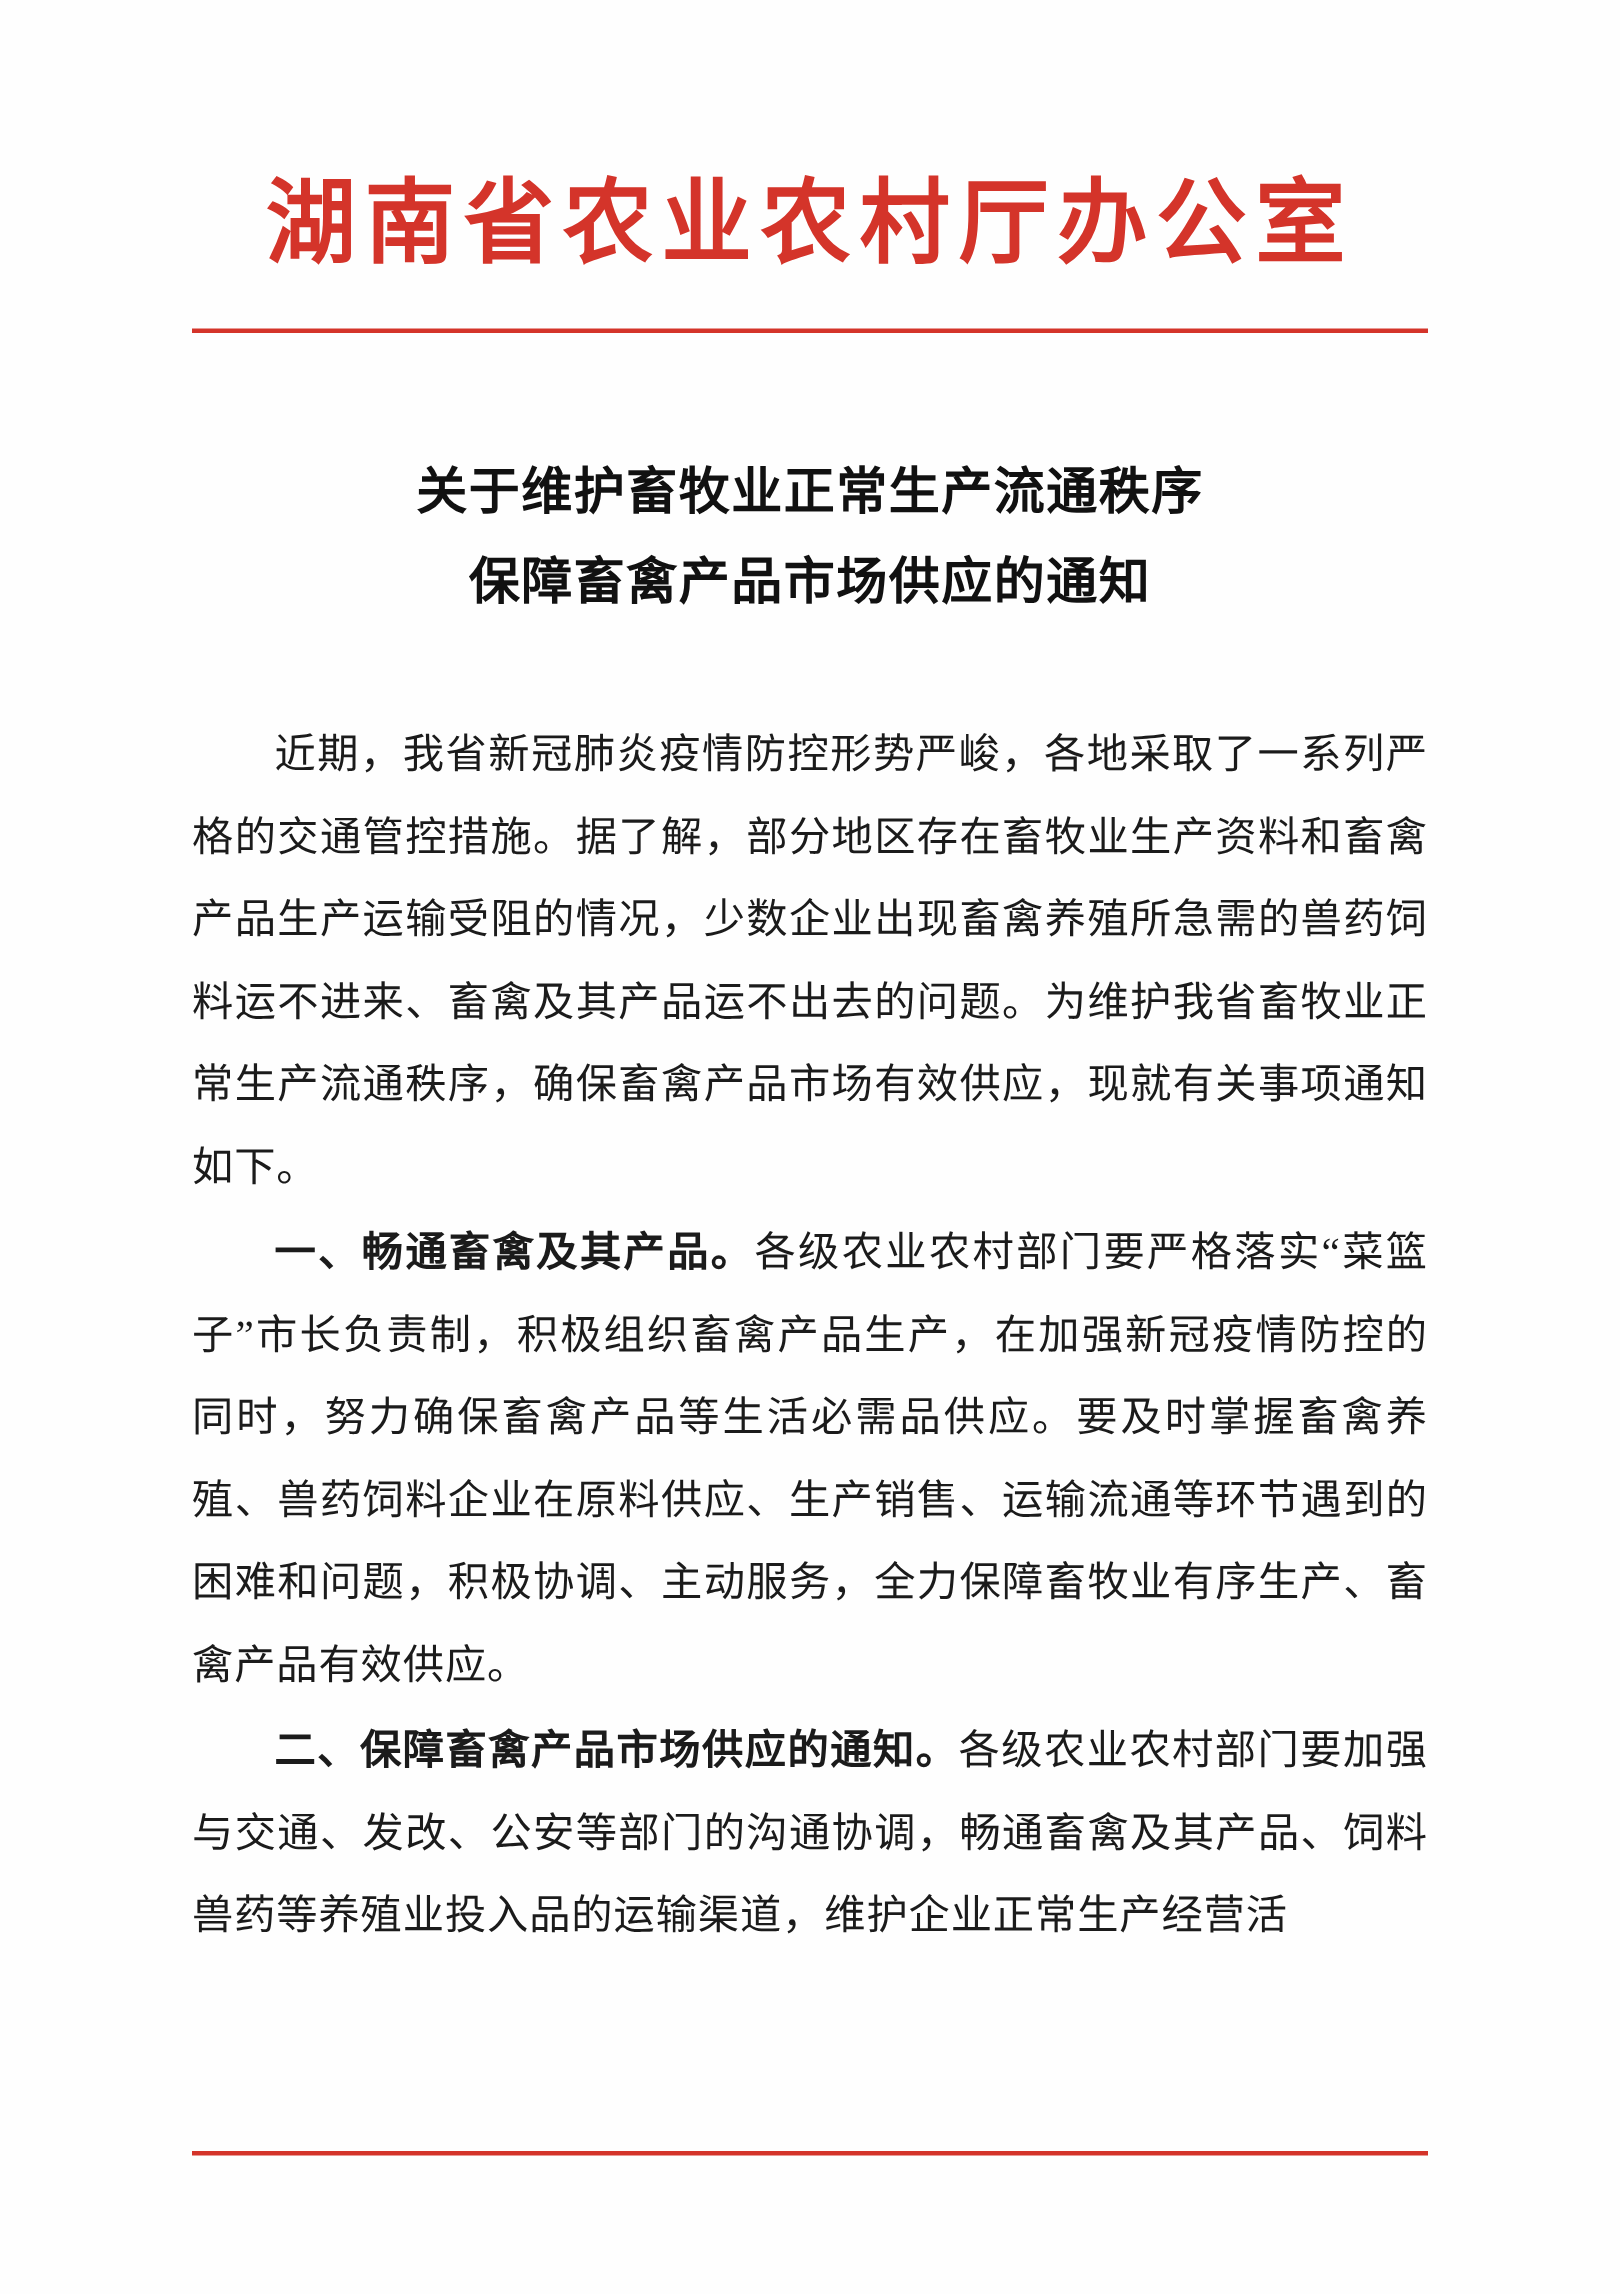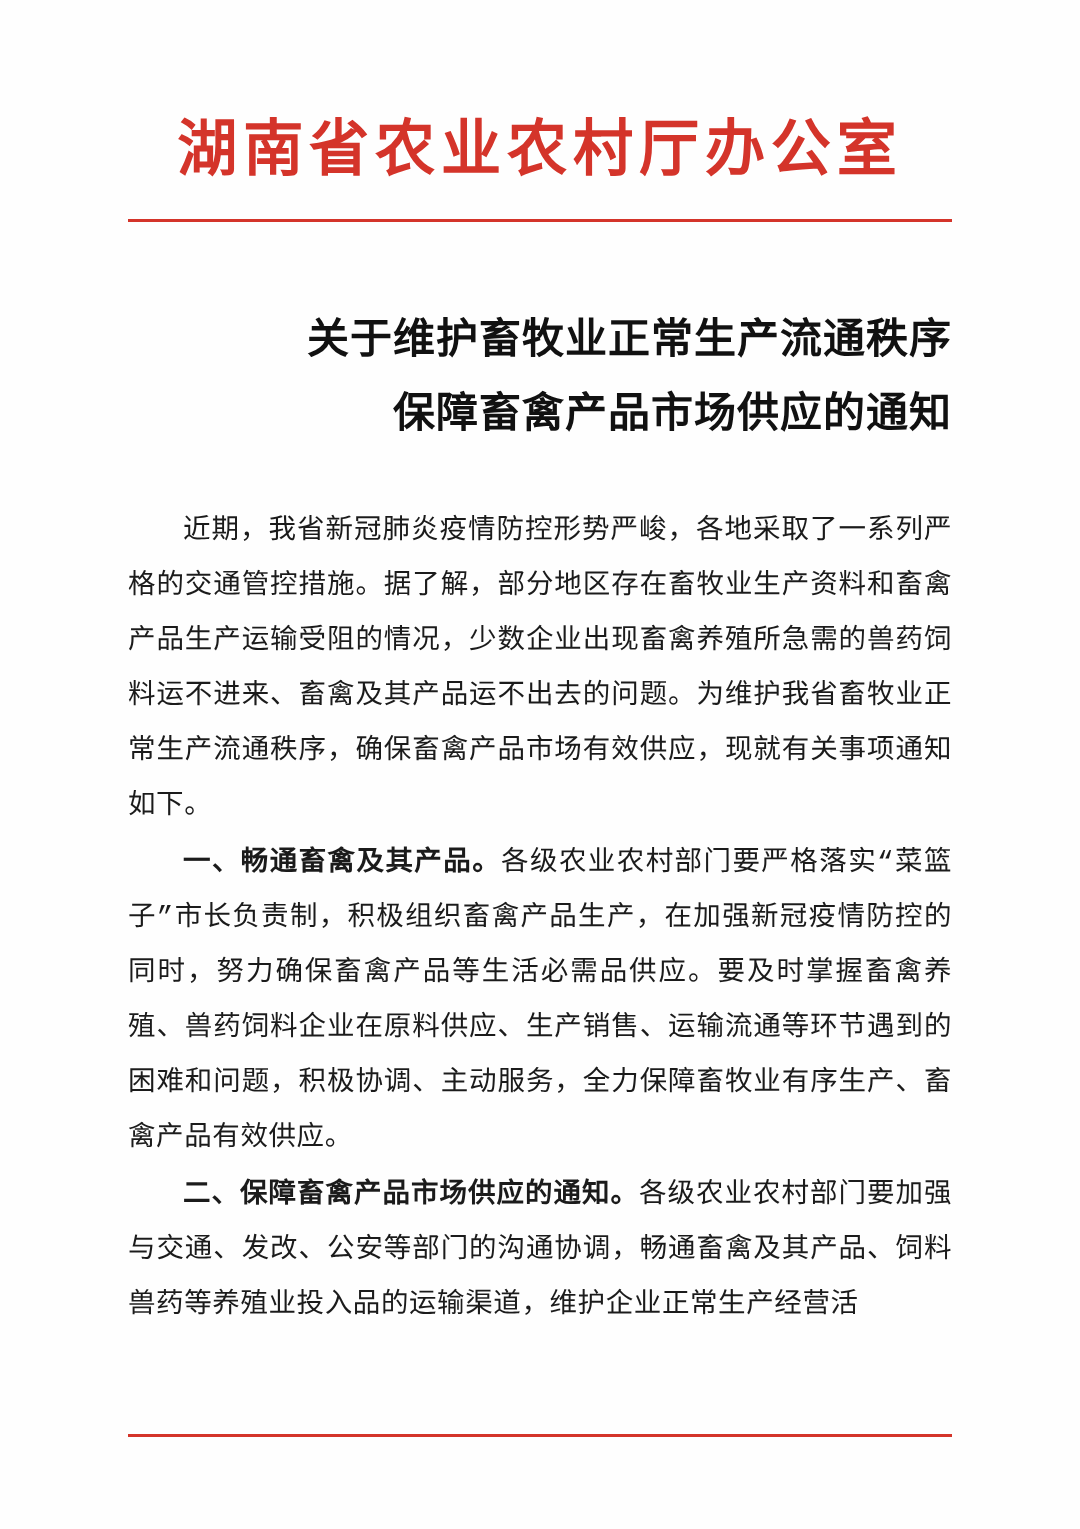--- a/index.html
+++ b/index.html
@@ -44,24 +44,24 @@
   .letterhead-rule {
     margin-top: 36px;
     height: 3px;
     background: #d4342a;
     width: 100%;
   }
 
   
   .doc-title {
     margin-top: 80px;
-    text-align: right;
-    font-family: Liberation Sans, sans-serif;
+    text-align: center;
+    font-family: Liberation Mono, monospace;
     font-weight: bold;
-    font-size: 42px;
+    font-size: 34px;
     line-height: 1.75;
     letter-spacing: 1px;
     color: #111111;
   }
   .doc-title-line { display: block; }
 
   
   .doc-body {
     margin-top: 54px;
     font-size: 27.5px;
@@ -69,21 +69,20 @@
     letter-spacing: 0.6px;
     text-align: justify;
     text-justify: inter-ideograph;
     color: #1b1b1b;
   }
   .para {
     margin: 0 0 2px 0;
   }
   .para.indent {
     text-indent: 2em;
-    font-family: Liberation Mono, monospace;
   }
   .lead-in {
     font-weight: bold;
   }
 
   
   .footer-rule {
     position: absolute;
     left: 128px;
     right: 128px;

